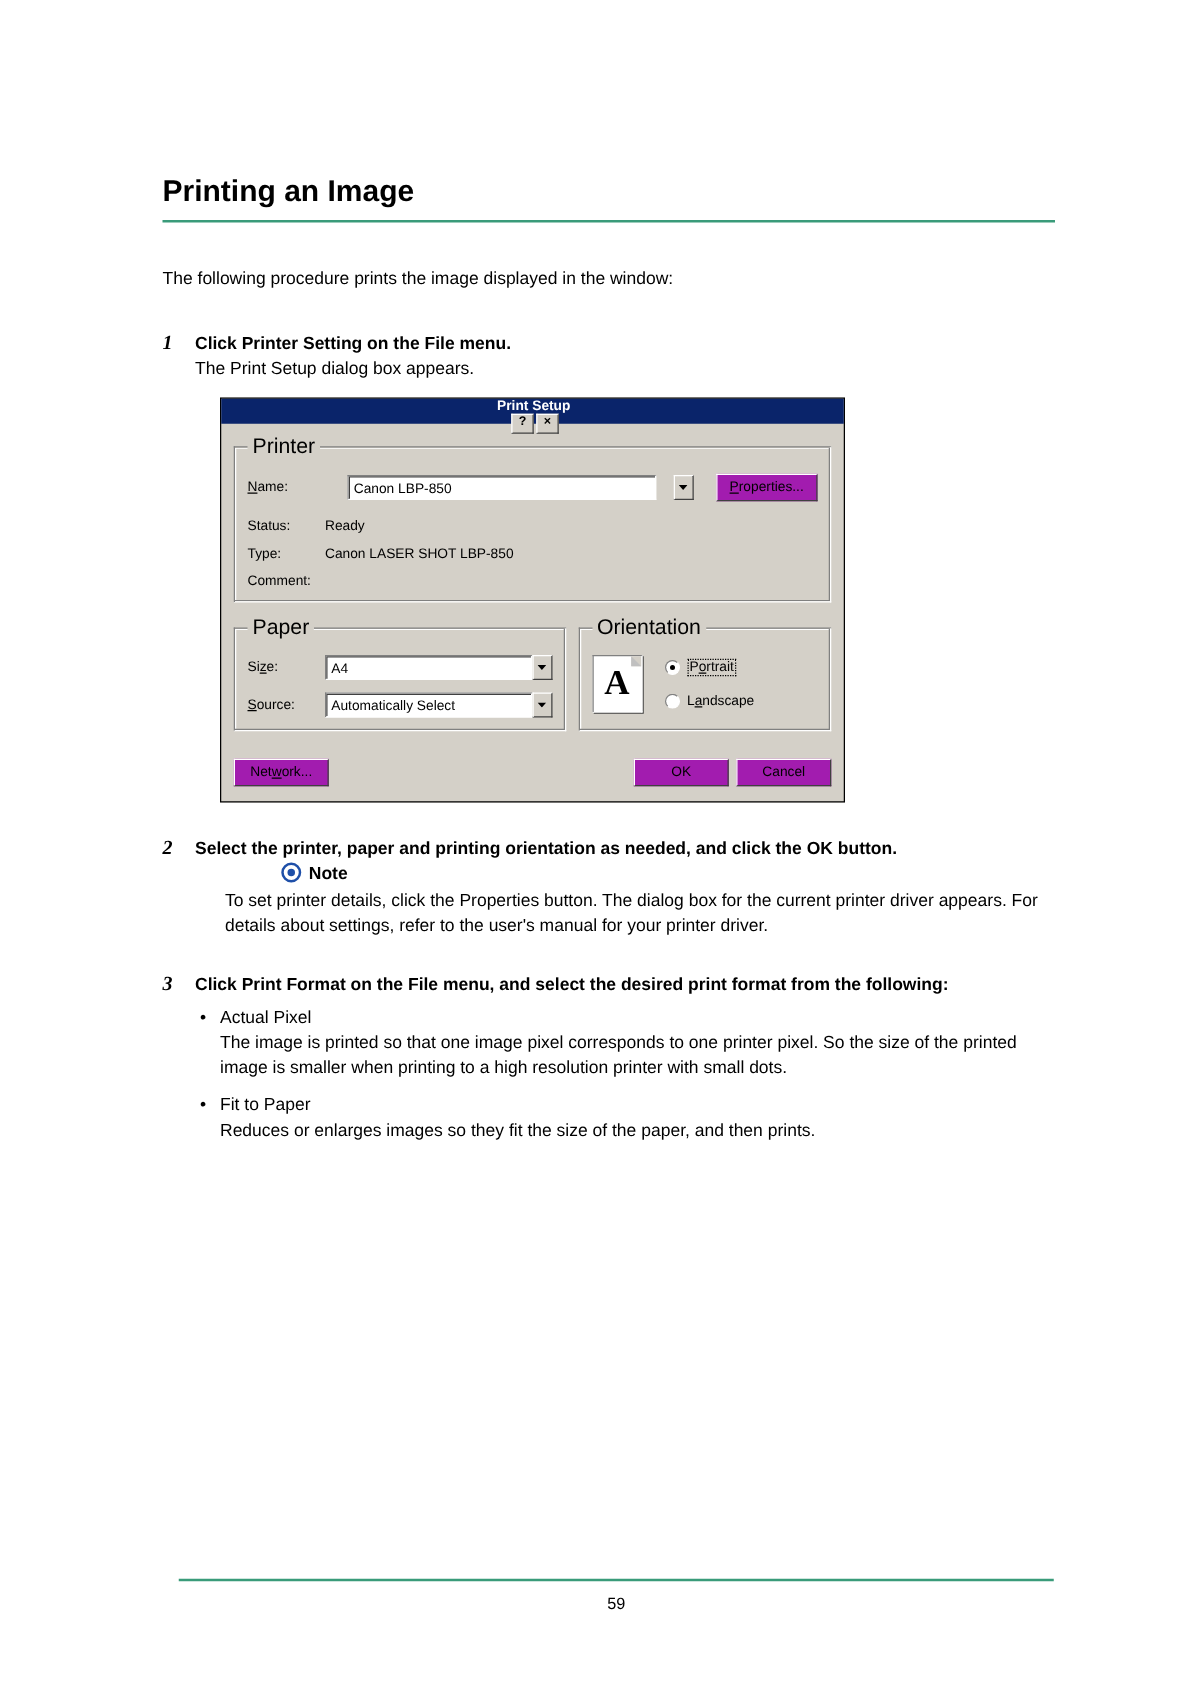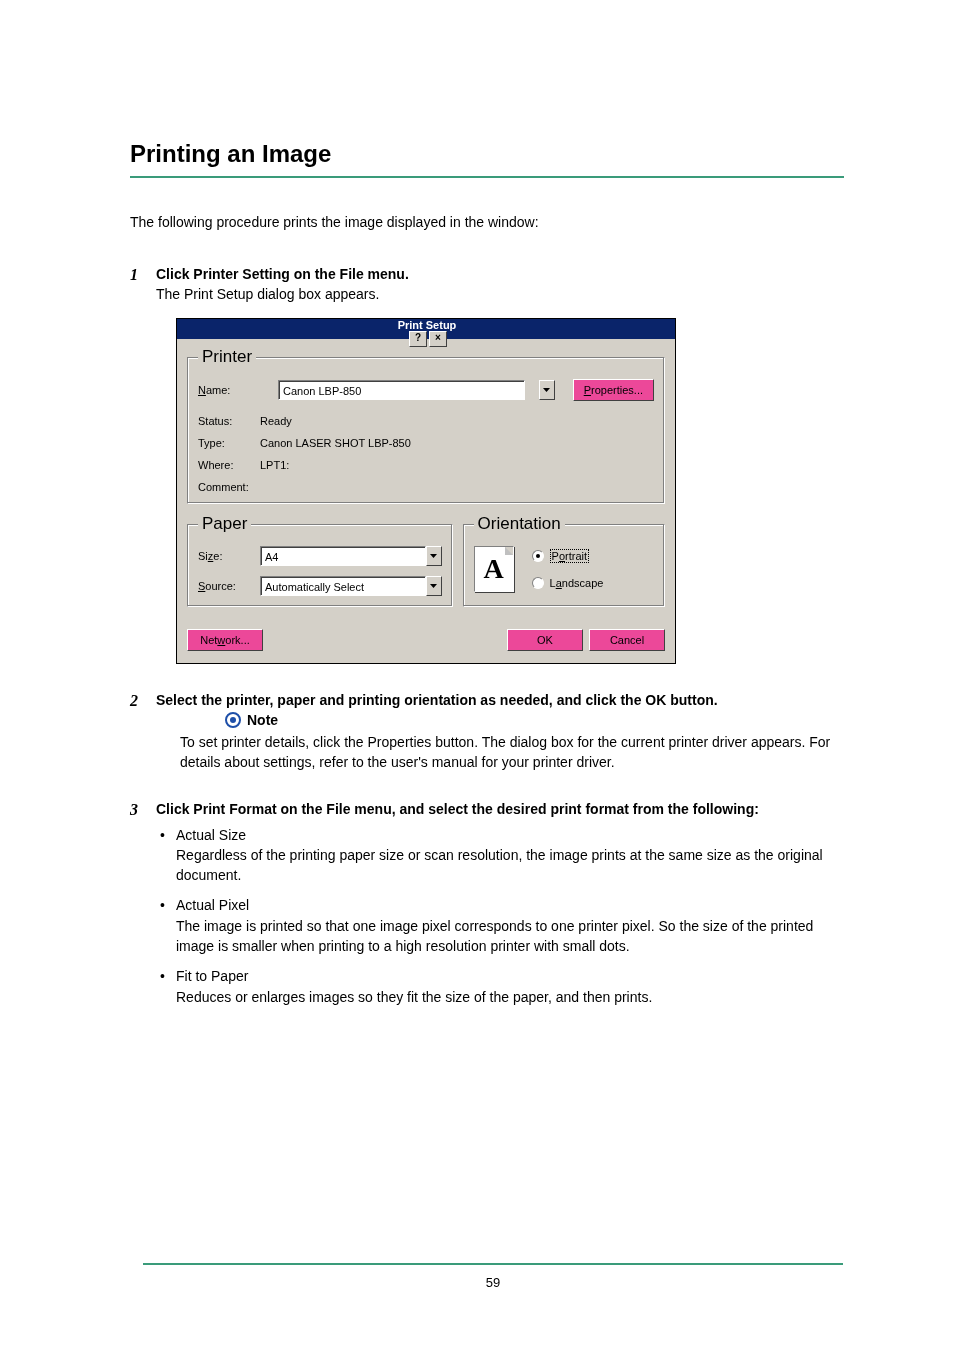--- a/index.html
+++ b/index.html
@@ -159,21 +159,21 @@
     display: flex;
     align-items: center;
     justify-content: center;
     box-sizing: border-box;
   }
   .combo-arrow svg { width: 7px; height: 4px; }
 
   .win-button {
     height: 22px;
     padding: 0 10px;
-    background: #ec4899;
+    background: #a21caf;
     border-top: 1px solid #fff;
     border-left: 1px solid #fff;
     border-right: 1px solid #404040;
     border-bottom: 1px solid #404040;
     font-size: 11px;
     font-family: Tahoma, Arial, sans-serif;
     line-height: 20px;
     text-align: center;
     box-sizing: border-box;
     min-width: 76px;
@@ -371,24 +371,20 @@
               <div class="win-button"><span class="ul">P</span><span>roperties...</span></div>
             </div>
 
             <div class="row">
               <span class="lbl">Status:</span>
               <span class="val">Ready</span>
             </div>
             <div class="row">
               <span class="lbl">Type:</span>
               <span class="val">Canon LASER SHOT LBP-850</span>
-            </div>
-            <div class="row">
-              <span class="lbl">Where:</span>
-              <span class="val">LPT1:</span>
             </div>
             <div class="row">
               <span class="lbl" style="width:auto">Comment:</span>
               <span class="val"></span>
             </div>
           </fieldset>
 
           <div class="lower-groups">
 
             <fieldset class="win paper">
@@ -458,24 +454,20 @@
           <span>Note</span>
         </div>
         <div class="note-body">To set printer details, click the Properties button. The dialog box for the current printer driver appears. For details about settings, refer to the user's manual for your printer driver.</div>
       </div>
     </li>
 
     <li>
       <p class="step-title">Click Print Format on the File menu, and select the desired print format from the following:</p>
       <ul class="formats">
         <li>
-          <span class="fmt-name">Actual Size</span>
-          <span class="fmt-desc">Regardless of the printing paper size or scan resolution, the image prints at the same size as the original document.</span>
-        </li>
-        <li>
           <span class="fmt-name">Actual Pixel</span>
           <span class="fmt-desc">The image is printed so that one image pixel corresponds to one printer pixel. So the size of the printed image is smaller when printing to a high resolution printer with small dots.</span>
         </li>
         <li>
           <span class="fmt-name">Fit to Paper</span>
           <span class="fmt-desc">Reduces or enlarges images so they fit the size of the paper, and then prints.</span>
         </li>
       </ul>
     </li>
 

